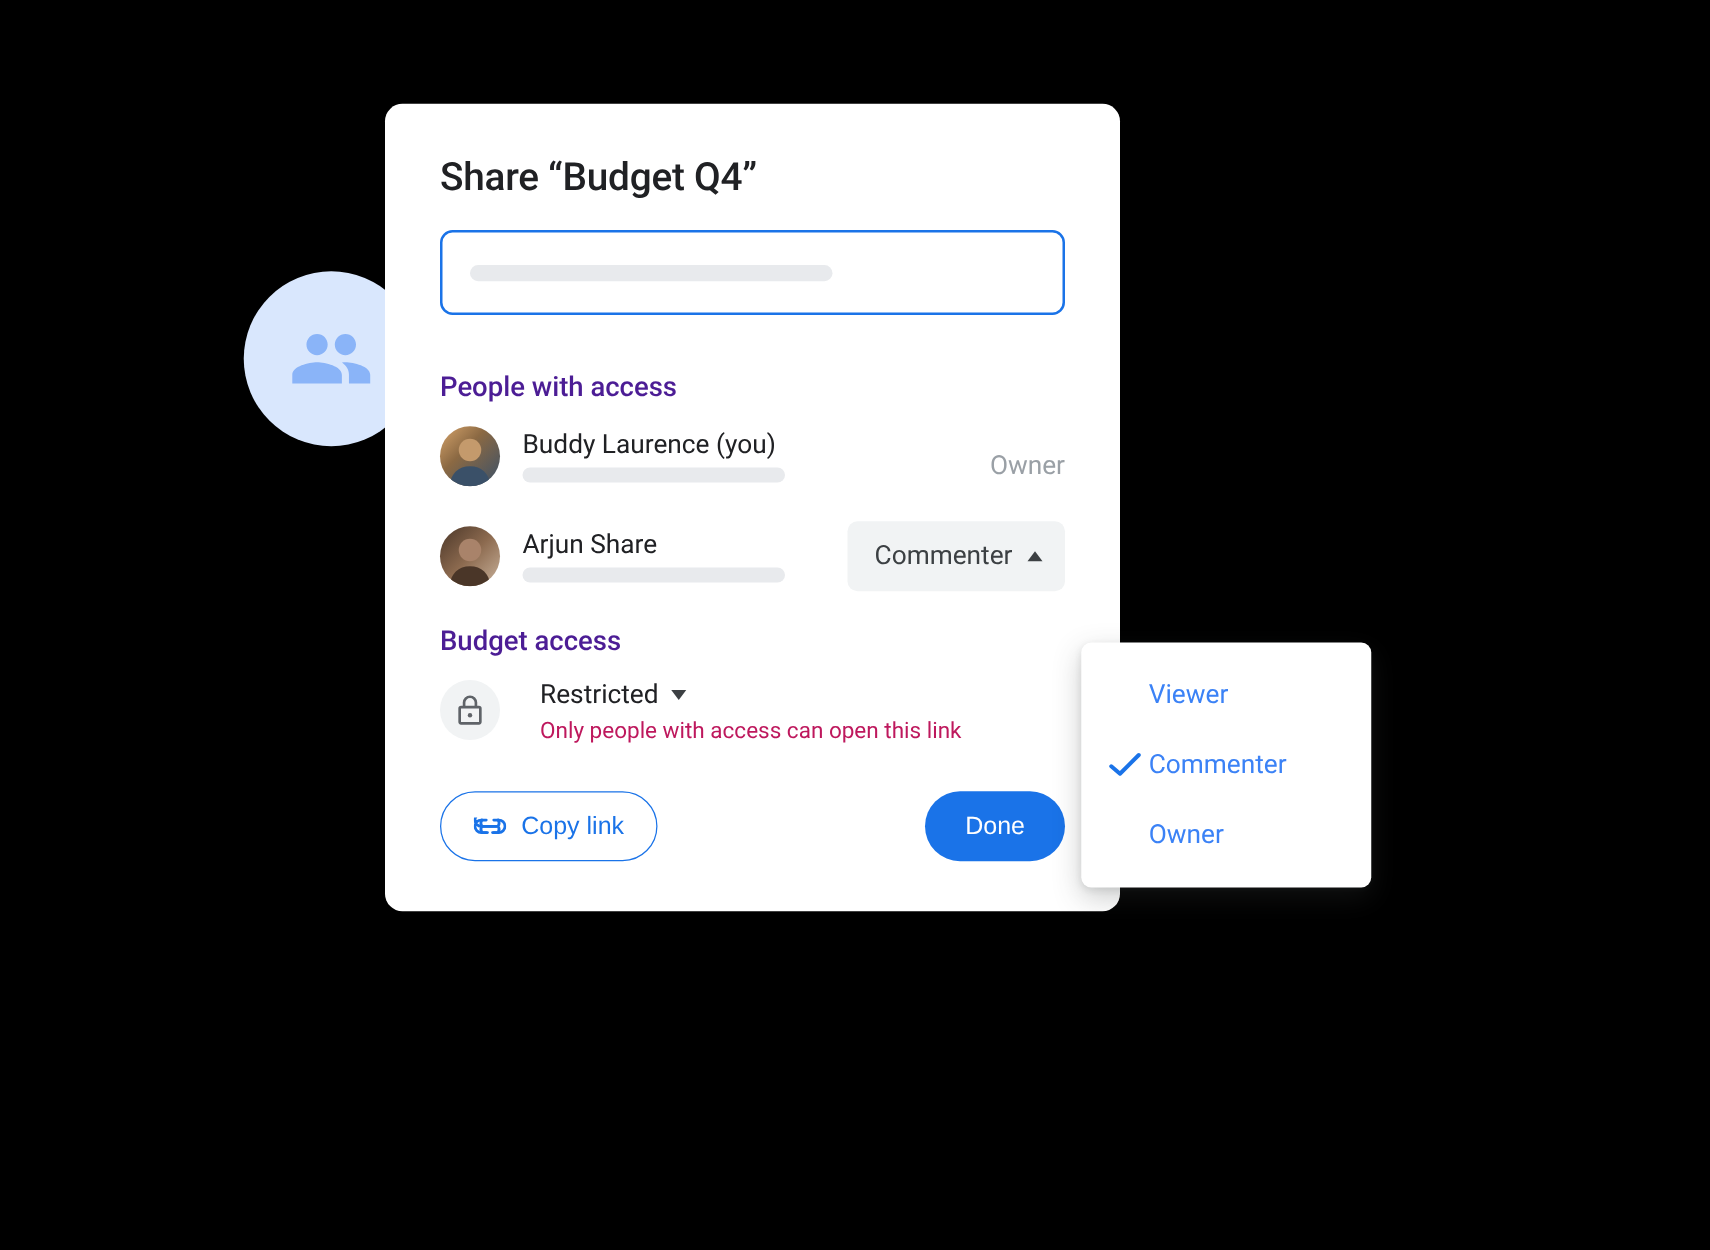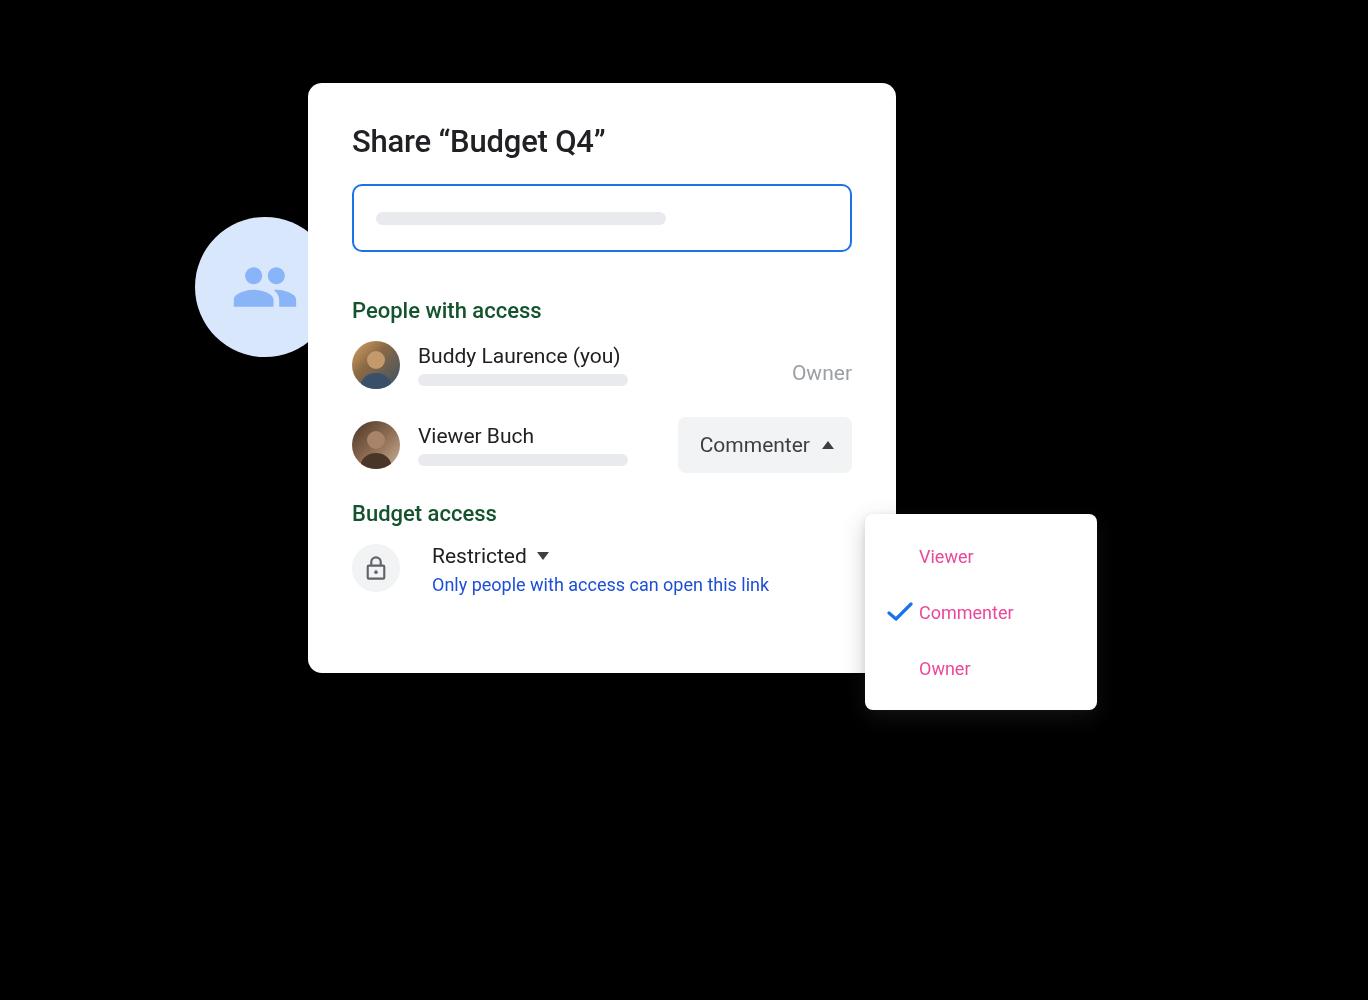--- a/index.html
+++ b/index.html
@@ -53,21 +53,21 @@
     }
     .input-placeholder-bar {
       height: 13px;
       width: 290px;
       background: #e8eaed;
       border-radius: 7px;
     }
     .section-heading {
       font-size: 22px;
       font-weight: 500;
-      color: #14532d;
+      color: #4c1d95;
       margin-bottom: 18px;
     }
     .person-row {
       display: flex;
       align-items: center;
       margin-bottom: 28px;
     }
     .avatar {
       width: 48px;
       height: 48px;
@@ -140,21 +140,21 @@
       cursor: pointer;
     }
     .ga-select .caret-down {
       width: 0; height: 0;
       border-left: 6px solid transparent;
       border-right: 6px solid transparent;
       border-top: 8px solid #3c4043;
     }
     .ga-desc {
       font-size: 18px;
-      color: #1d4ed8;
+      color: #be185d;
     }
     .dialog-footer {
       display: flex;
       justify-content: space-between;
       align-items: center;
       margin-top: 8px;
     }
     .copy-link-btn {
       height: 56px;
       border: 1.5px solid #1a73e8;
@@ -190,22 +190,22 @@
       border-radius: 8px;
       box-shadow: 0 8px 22px rgba(60,64,67,0.26), 0 2px 6px rgba(60,64,67,0.12);
       padding: 14px 0;
       z-index: 3;
     }
     .menu-item {
       height: 56px;
       display: flex;
       align-items: center;
       padding: 0 22px 0 20px;
-      font-size: 18px;
-      color: #ec4899;
+      font-size: 21px;
+      color: #3b82f6;
       cursor: pointer;
     }
     .menu-check {
       width: 30px;
       display: flex;
       justify-content: center;
       margin-right: 4px;
     }
     .menu-check svg { width: 26px; height: 20px; }
   </style>
@@ -242,21 +242,21 @@
   </div>
 
   <div class="person-row">
     <div class="avatar a2">
       <svg viewBox="0 0 48 48">
           <circle cx="24" cy="19" r="9" fill="#a9836a"></circle>
           <path d="M8 48c0-10 7-16 16-16s16 6 16 16z" fill="#4a3628"></path>
         </svg>
     </div>
     <div class="person-info">
-      <div class="person-name">Viewer Buch</div>
+      <div class="person-name">Arjun Share</div>
       <div class="meta-bar"></div>
     </div>
     <div class="role-dropdown">
       <span>Commenter</span>
       <span class="caret"></span>
     </div>
   </div>
 
   <div class="general-access-block">
     <div class="section-heading">Budget access</div>
@@ -270,20 +270,30 @@
       <div>
         <div class="ga-select">
           <span>Restricted</span>
           <span class="caret-down"></span>
         </div>
         <div class="ga-desc">Only people with access can open this link</div>
       </div>
     </div>
   </div>
 
+  <div class="dialog-footer">
+    <button class="copy-link-btn">
+      <svg viewBox="0 0 26 14">
+        <path fill="none" stroke="#1a73e8" stroke-width="2.2" stroke-linecap="round" d="M10 7H6a5 5 0 0 1 0-10h0M10 7H6a5 5 0 0 0 0 0M10 2H6a5 5 0 0 0 0 10h4M16 2h4a5 5 0 0 1 0 10h-4M8 7h10"></path>
+        <path fill="none" stroke="#1a73e8" stroke-width="2.2" stroke-linecap="round" d="M11 7H6.5A4.5 4.5 0 0 1 6.5 2M11 7H6.5A4.5 4.5 0 0 0 6.5 12H11 M15 7h4.5A4.5 4.5 0 0 0 19.5 2 M15 7h4.5A4.5 4.5 0 0 1 19.5 12H15 M8 7h10"></path>
+      </svg>
+      <span>Copy link</span>
+    </button>
+    <button class="done-btn">Done</button>
+  </div>
 </div>
 
 <div class="popup-menu">
   <div class="menu-item">
     <div class="menu-check"></div>
     <span>Viewer</span>
   </div>
   <div class="menu-item">
     <div class="menu-check">
       <svg viewBox="0 0 26 20">

